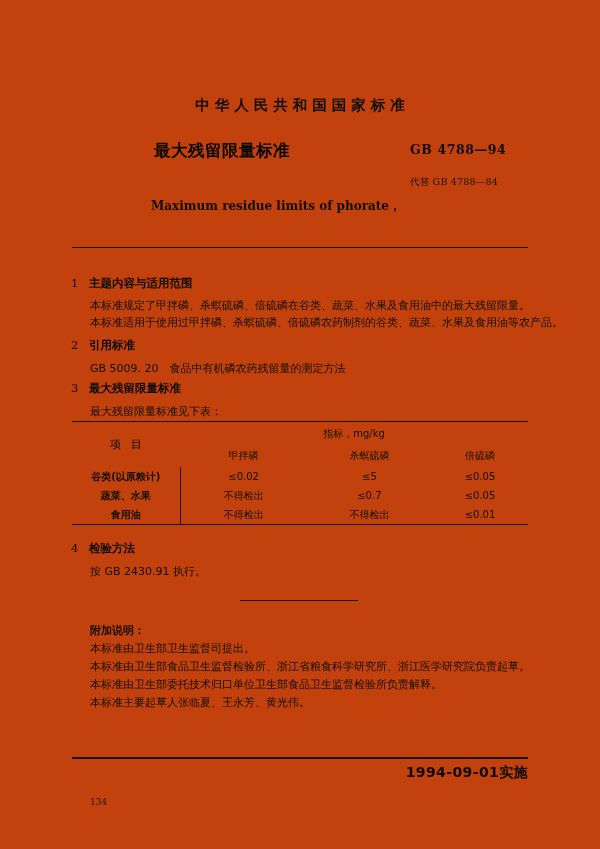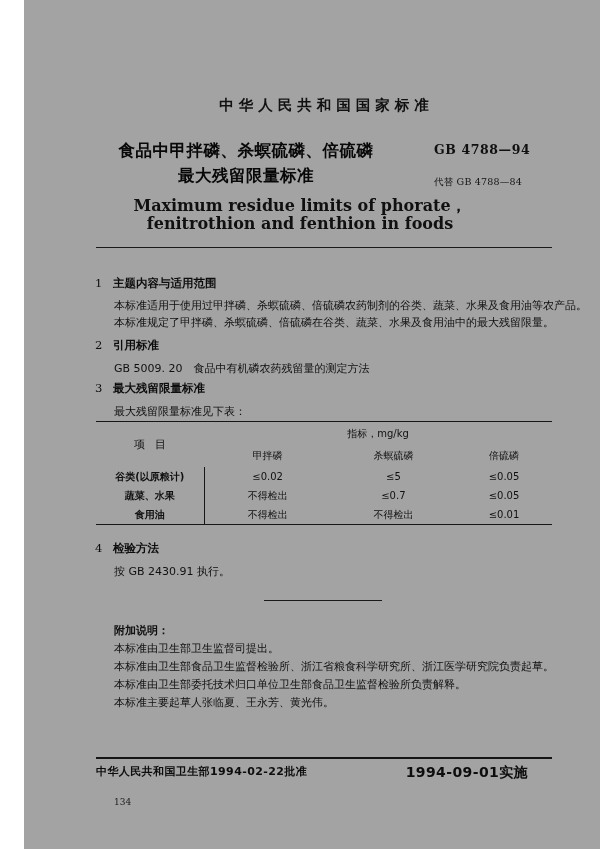--- a/index.html
+++ b/index.html
@@ -11,22 +11,21 @@
     width: 600px;
     height: 849px;
     position: relative;
     font-family: "DejaVu Sans", "Liberation Sans", sans-serif;
     color: #0b0b0b;
     overflow: hidden;
   }
   .page {
     position: absolute;
     inset: 0;
-    background: #a3a3a3;
-    margin-left: 24px;
+    background: #c2410c;
   }
 
   
   .nat-header {
     position: absolute;
     top: 96px;
     left: 0;
     width: 600px;
     text-align: center;
     font-size: 14.5px;
@@ -74,21 +73,21 @@
   }
 
   .en-title {
     position: absolute;
     top: 197px;
     left: 0;
     width: 552px;
     text-align: center;
     font-family: "DejaVu Serif", "Liberation Serif", serif;
     font-weight: bold;
-    font-size: 16px;
+    font-size: 12px;
     line-height: 18px;
     color: #101010;
   }
 
   .rule-top {
     position: absolute;
     top: 247px;
     left: 72px;
     width: 456px;
     height: 0;
@@ -242,42 +241,40 @@
   }
 </style>
 </head>
 <body>
 
 <div class="page">
 
   <div class="nat-header">中华人民共和国国家标准</div>
 
   <div class="title-block">
-    <div class="title-line">食品中甲拌磷、杀螟硫磷、倍硫磷</div>
     <div class="title-line">最大残留限量标准</div>
   </div>
 
   <div class="std-block">
     <div class="std-no">GB 4788—94</div>
     <div class="std-replaces">代替 GB 4788—84</div>
   </div>
 
   <div class="en-title">
     <div>Maximum residue limits of phorate，</div>
-    <div>fenitrothion and fenthion in foods</div>
   </div>
 
   <div class="rule-top"></div>
 
   <div class="sec-head s1">
     <span class="num">1</span><span>主题内容与适用范围</span>
   </div>
   <div class="para p1">
+    <div>本标准规定了甲拌磷、杀螟硫磷、倍硫磷在谷类、蔬菜、水果及食用油中的最大残留限量。</div>
     <div>本标准适用于使用过甲拌磷、杀螟硫磷、倍硫磷农药制剂的谷类、蔬菜、水果及食用油等农产品。</div>
-    <div>本标准规定了甲拌磷、杀螟硫磷、倍硫磷在谷类、蔬菜、水果及食用油中的最大残留限量。</div>
   </div>
 
   <div class="sec-head s2">
     <span class="num">2</span><span>引用标准</span>
   </div>
   <div class="para p2">GB 5009. 20　食品中有机磷农药残留量的测定方法</div>
 
   <div class="sec-head s3">
     <span class="num">3</span><span>最大残留限量标准</span>
   </div>
@@ -325,17 +322,16 @@
 
   <div class="appendix">
     <div class="ap-title">附加说明：</div>
     <div>本标准由卫生部卫生监督司提出。</div>
     <div>本标准由卫生部食品卫生监督检验所、浙江省粮食科学研究所、浙江医学研究院负责起草。</div>
     <div>本标准由卫生部委托技术归口单位卫生部食品卫生监督检验所负责解释。</div>
     <div>本标准主要起草人张临夏、王永芳、黄光伟。</div>
   </div>
 
   <div class="rule-bottom"></div>
-  <div class="footer-left">中华人民共和国卫生部1994-02-22批准</div>
   <div class="footer-right">1994-09-01实施</div>
   <div class="page-num">134</div>
 
 </div>
 
 </body></html>

